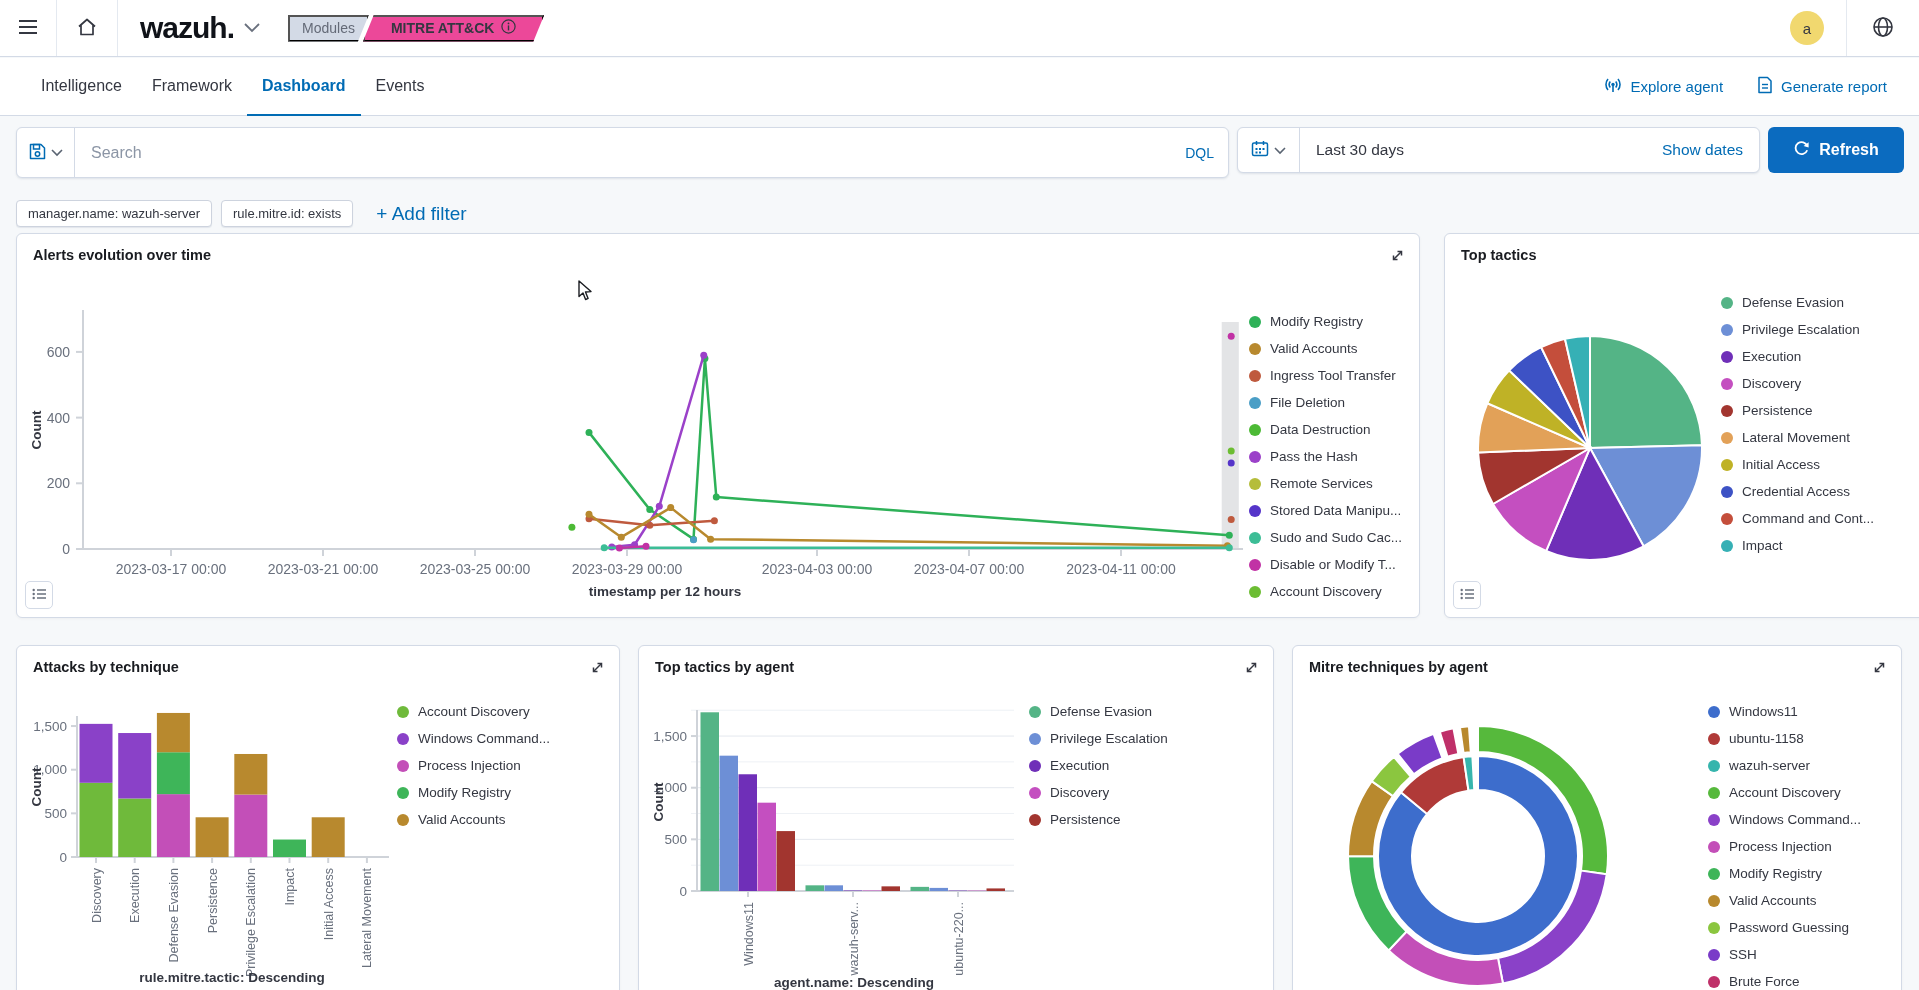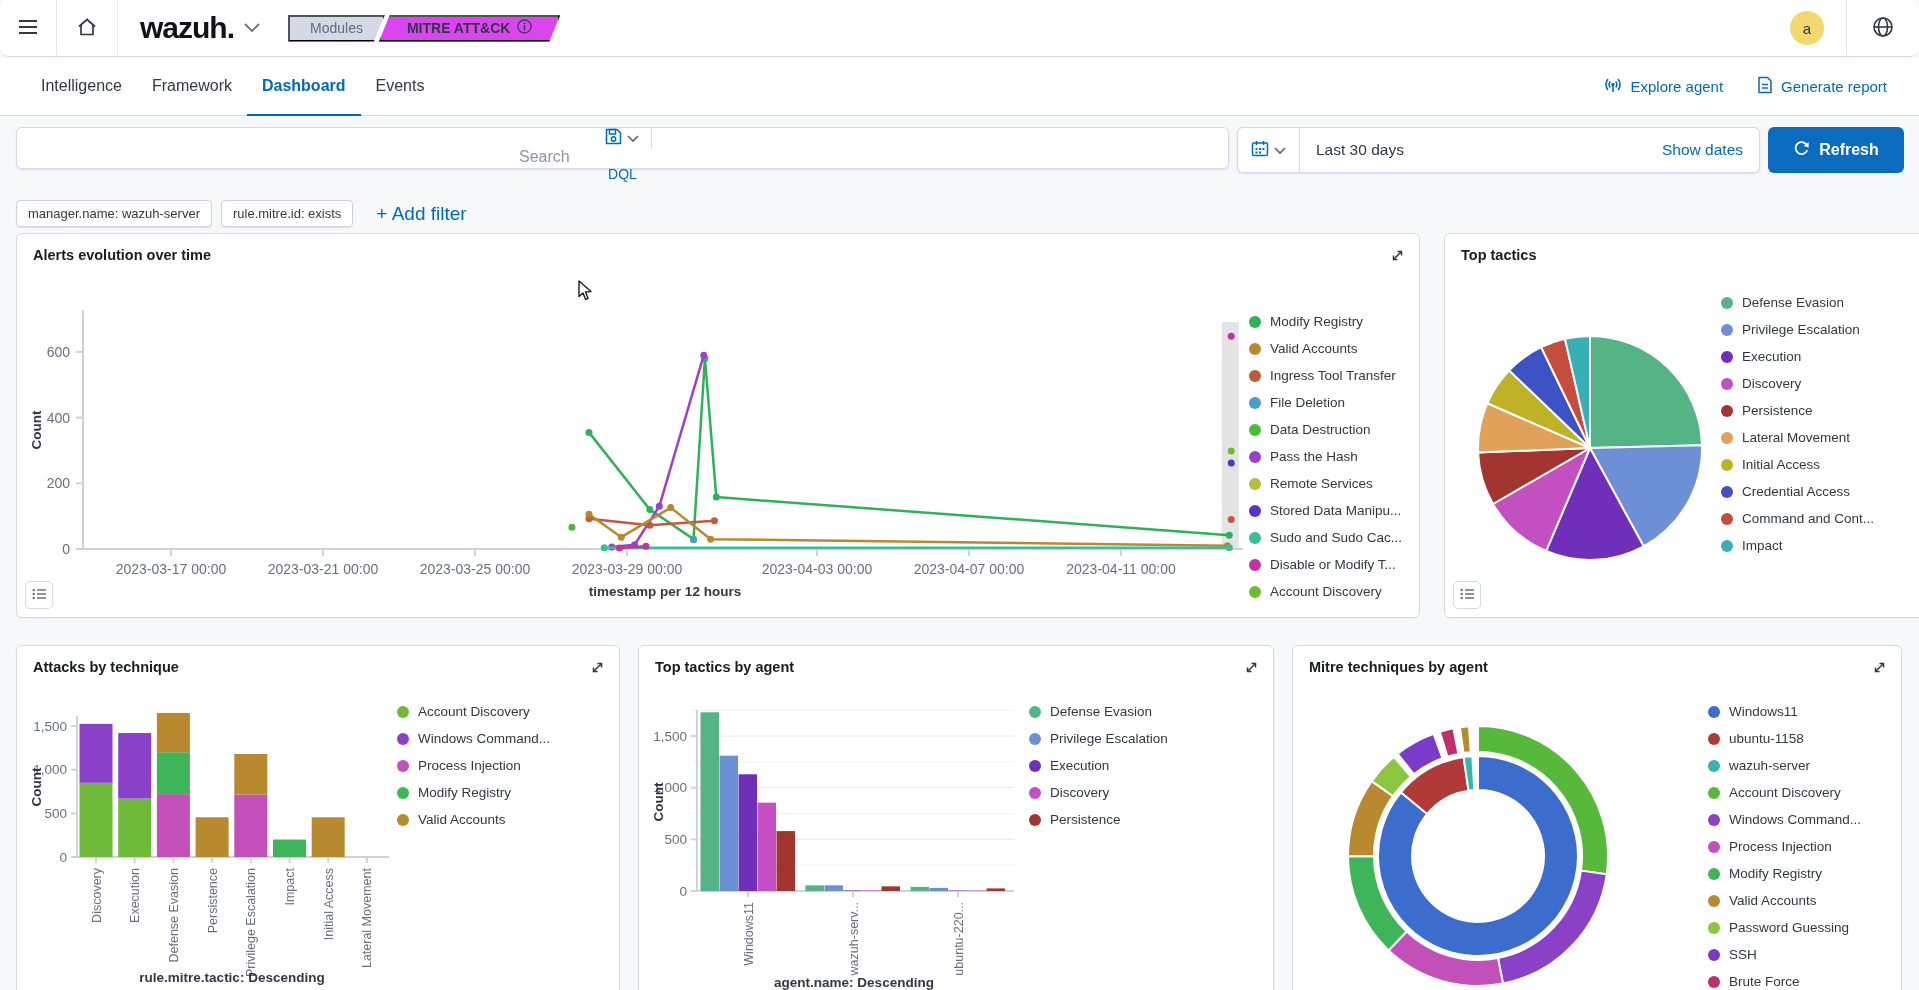--- a/index.html
+++ b/index.html
@@ -4,48 +4,48 @@
 <style>
   * { margin:0; padding:0; box-sizing:border-box; }
   html,body { background:#e9ecf1; }
   .screen {
     position:relative; width:1919px; height:990px; overflow:hidden;
     background:#f6f8fa; font-family:"Liberation Sans", sans-serif; color:#343741;
   }
   
   .header {
     position:absolute; left:0; top:0; width:100%; height:57px; background:#fff;
-    border-bottom:1px solid #d3dae6; display:flex; align-items:center; z-index:5;border-radius:9px;
+    border-bottom:1px solid #d3dae6; display:flex; align-items:center; z-index:5;
   }
   .hdr-btn { background:none; border:none; padding:0 18px; height:100%; display:flex; align-items:center; cursor:pointer; }
   .hdr-sep { width:1px; height:100%; background:#e4e9f0; }
   .brand { display:flex; align-items:center; gap:10px; padding:0 14px 0 22px; }
   .brand-text { font-size:30px; font-weight:700; letter-spacing:-1px; color:#101319; }
   .crumbs { display:flex; align-items:center; margin-left:14px; }
-  .crumb { height:27px; display:flex; align-items:center; font-size:14px; padding:0 20px; }
+  .crumb { height:27px; display:flex; align-items:center; font-size:14px; padding:0 12px; }
   .crumb.modules { background:#d3dae6; color:#646a77; clip-path:polygon(0 0,100% 0,calc(100% - 11px) 100%,0 100%); }
-  .crumb.current { background:#d946ef; color:#343741; font-weight:600; margin-left:-6px;
+  .crumb.current { background:#ec4899; color:#343741; font-weight:600; margin-left:-6px;
     clip-path:polygon(11px 0,100% 0,calc(100% - 11px) 100%,0 100%); padding:0 26px 0 26px; display:flex; gap:7px; }
   .hdr-right { margin-left:auto; display:flex; align-items:center; height:100%; }
   .avatar { width:34px; height:34px; border-radius:50%; background:#f1d86f; color:#343741;
     display:flex; align-items:center; justify-content:center; font-size:15px; margin:0 22px; cursor:pointer; border:none; }
   
   .tabbar {
     position:absolute; left:0; top:58px; width:100%; height:58px; background:#fff;
     border-bottom:1px solid #d3dae6; display:flex; align-items:stretch; padding:0 26px; z-index:4;
   }
   .tab { background:none; border:none; border-bottom:2px solid transparent; margin-bottom:-1px;
     font-size:16px; color:#343741; padding:0 15px; cursor:pointer; font-family:inherit;text-align:center; }
   .tab.active { color:#006BB4; border-bottom-color:#006BB4; font-weight:600; }
   .tab-actions { margin-left:auto; display:flex; align-items:center; gap:34px; padding-right:6px; }
   .action-link { background:none; border:none; color:#006BB4; font-size:15px; display:flex; align-items:center; gap:8px; cursor:pointer; font-family:inherit; }
   
   .boxshadow { box-shadow:0 1px 2px rgba(152,162,179,.25); }
-  .search-group { position:absolute; left:16px; top:127px; width:1213px; height:42px; background:#fff;
-    border:1px solid #d3dae6; border-radius:6px; display:flex; align-items:center;flex-direction:column; }
+  .search-group { position:absolute; left:16px; top:127px; width:1213px; height:51px; background:#fff;
+    border:1px solid #d3dae6; border-radius:6px; display:flex; align-items:center; }
   .save-seg { width:58px; height:100%; border-right:1px solid #d3dae6; display:flex; align-items:center; justify-content:center; gap:5px; background:none; border-top:none; border-left:none; border-bottom:none; cursor:pointer; }
   .search-input { flex:1; border:none; outline:none; font-size:16px; padding:0 16px; color:#343741; font-family:inherit; background:transparent; }
   .search-input::placeholder { color:#8b95a5; }
   .dql-btn { background:none; border:none; color:#006BB4; font-size:14px; padding:0 14px; cursor:pointer; font-family:inherit; }
   .date-group { position:absolute; left:1237px; top:127px; width:523px; height:46px; background:#fff;
     border:1px solid #d3dae6; border-radius:6px; display:flex; align-items:center; }
   .cal-seg { width:62px; height:100%; border-right:1px solid #d3dae6; display:flex; align-items:center; justify-content:center; gap:5px; background:none; border-top:none; border-left:none; border-bottom:none; cursor:pointer; }
   .daterange { font-size:15.5px; color:#343741; padding:0 16px; flex:1; background:none; border:none; text-align:left; font-family:inherit; cursor:pointer; }
   .showdates { background:none; border:none; color:#006BB4; font-size:15.5px; padding:0 16px; cursor:pointer; font-family:inherit; }
   .refresh-btn { position:absolute; left:1768px; top:127px; width:136px; height:46px; background:#0b6bbf; color:#fff;

